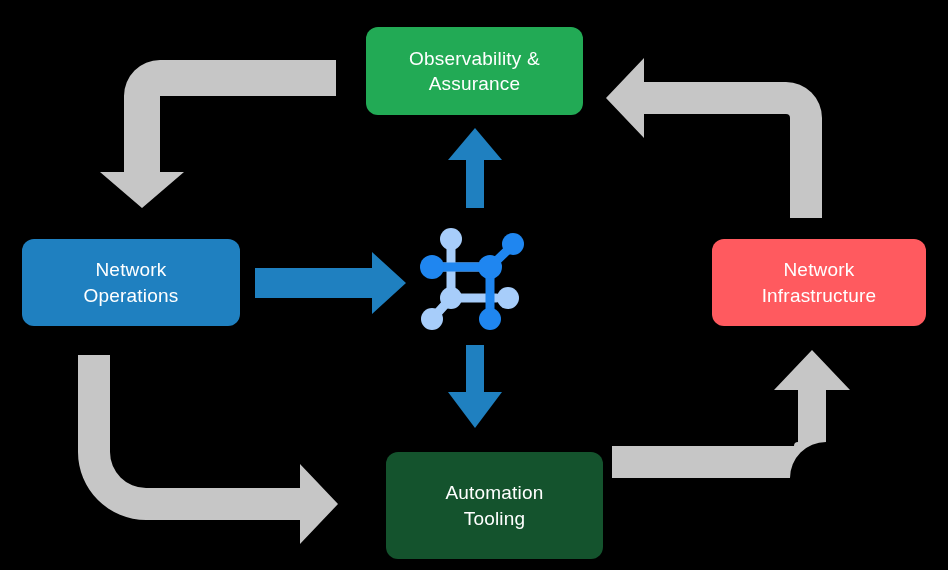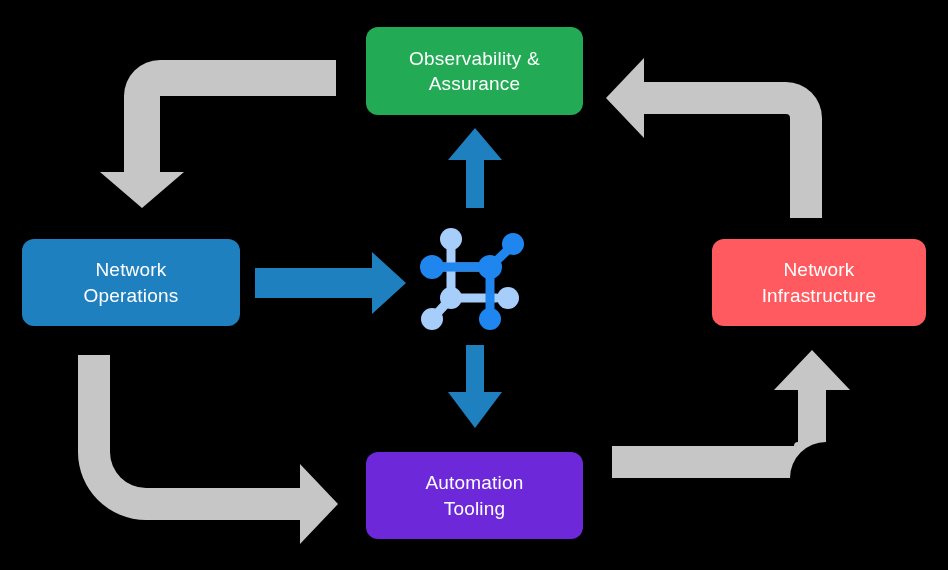--- a/index.html
+++ b/index.html
@@ -60,25 +60,25 @@
     background: #1f80c0;
   }
   #box-network-infrastructure {
     left: 712px;
     top: 239px;
     width: 214px;
     height: 87px;
     background: #ff5a5f;
   }
   #box-automation-tooling {
-    left: 366px;
+    left: 386px;
     top: 452px;
     width: 217px;
-    height: 87px;
-    background: #6d28d9;
+    height: 107px;
+    background: #14532d;
   }
   #center-icon {
     position: absolute;
     left: 420px;
     top: 219px;
     width: 110px;
     height: 112px;
   }
 </style>
 </head>

